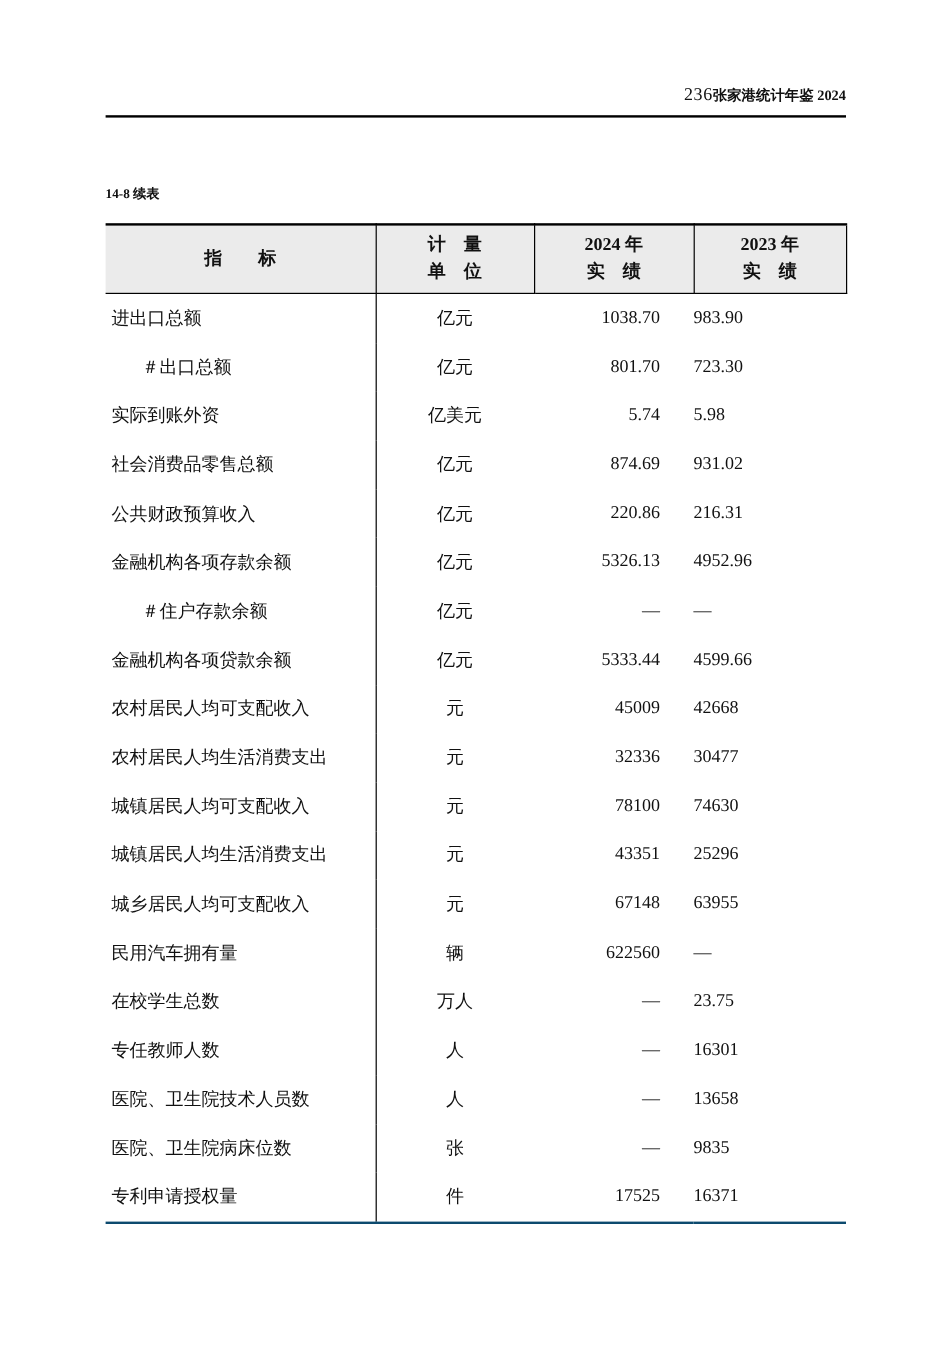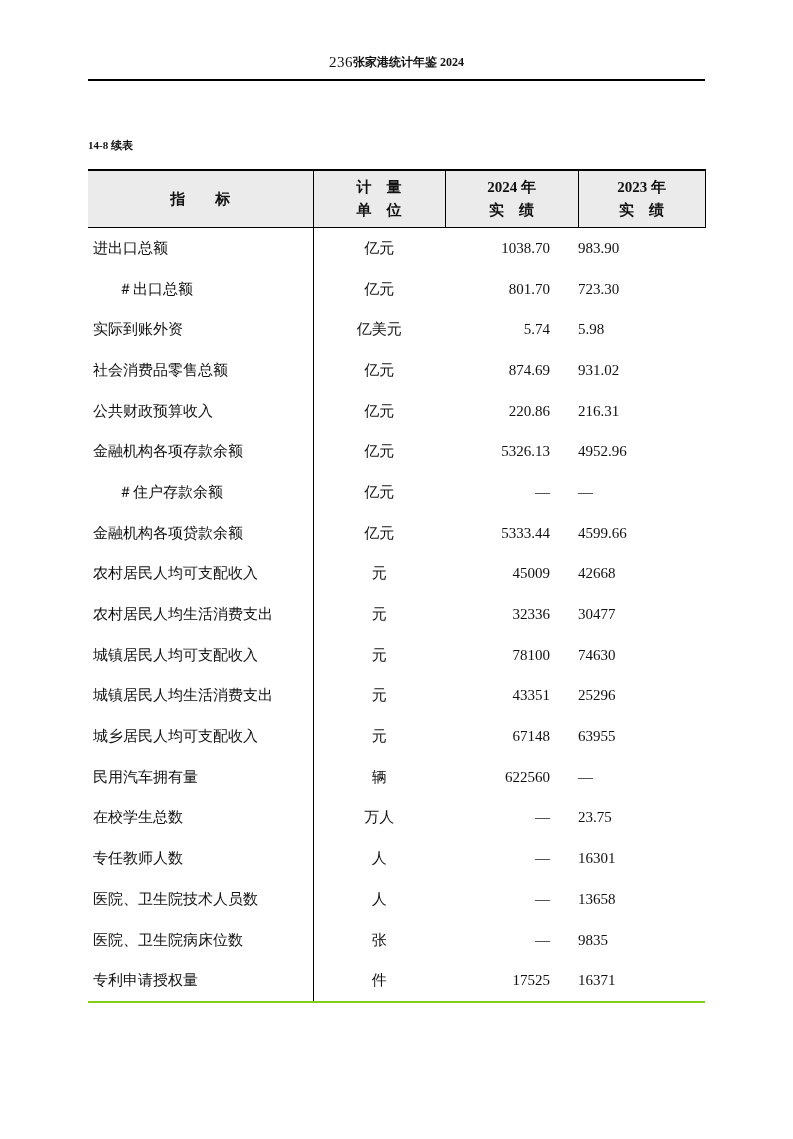--- a/index.html
+++ b/index.html
@@ -11,25 +11,25 @@
     font-family: "Liberation Serif", "DejaVu Serif", serif;
     color: #111111;
     overflow: hidden;
   }
   .content {
     margin-left: 88px;
     width: 617px;
   }
   
   .page-header {
-    padding-top: 54px;
+    padding-top: 71px;
     padding-bottom: 8px;
     border-bottom: 2px solid #000;
     display: flex;
-    justify-content: center;
+    justify-content: flex-end;
     align-items: flex-end;
   }
   .page-number {
     font-size: 15px;
     letter-spacing: 0.5px;
   }
   .book-title {
     font-size: 12px;
     font-weight: bold;
   }
@@ -42,21 +42,21 @@
     height: 22px;
     line-height: 22px;
   }
   
   table.stats {
     margin-top: 13px;
     width: 617px;
     border-collapse: collapse;
     table-layout: fixed;
     border-top: 2px solid #000;
-    border-bottom: 2px solid #84cc16;
+    border-bottom: 2px solid #0c4a6e;
   }
   col.c-indicator { width: 225px; }
   col.c-unit      { width: 132px; }
   col.c-2024      { width: 133px; }
   col.c-2023      { width: 127px; }
 
   thead th {
     background: #ebebeb;
     height: 56px;
     border-right: 1px solid #000;

